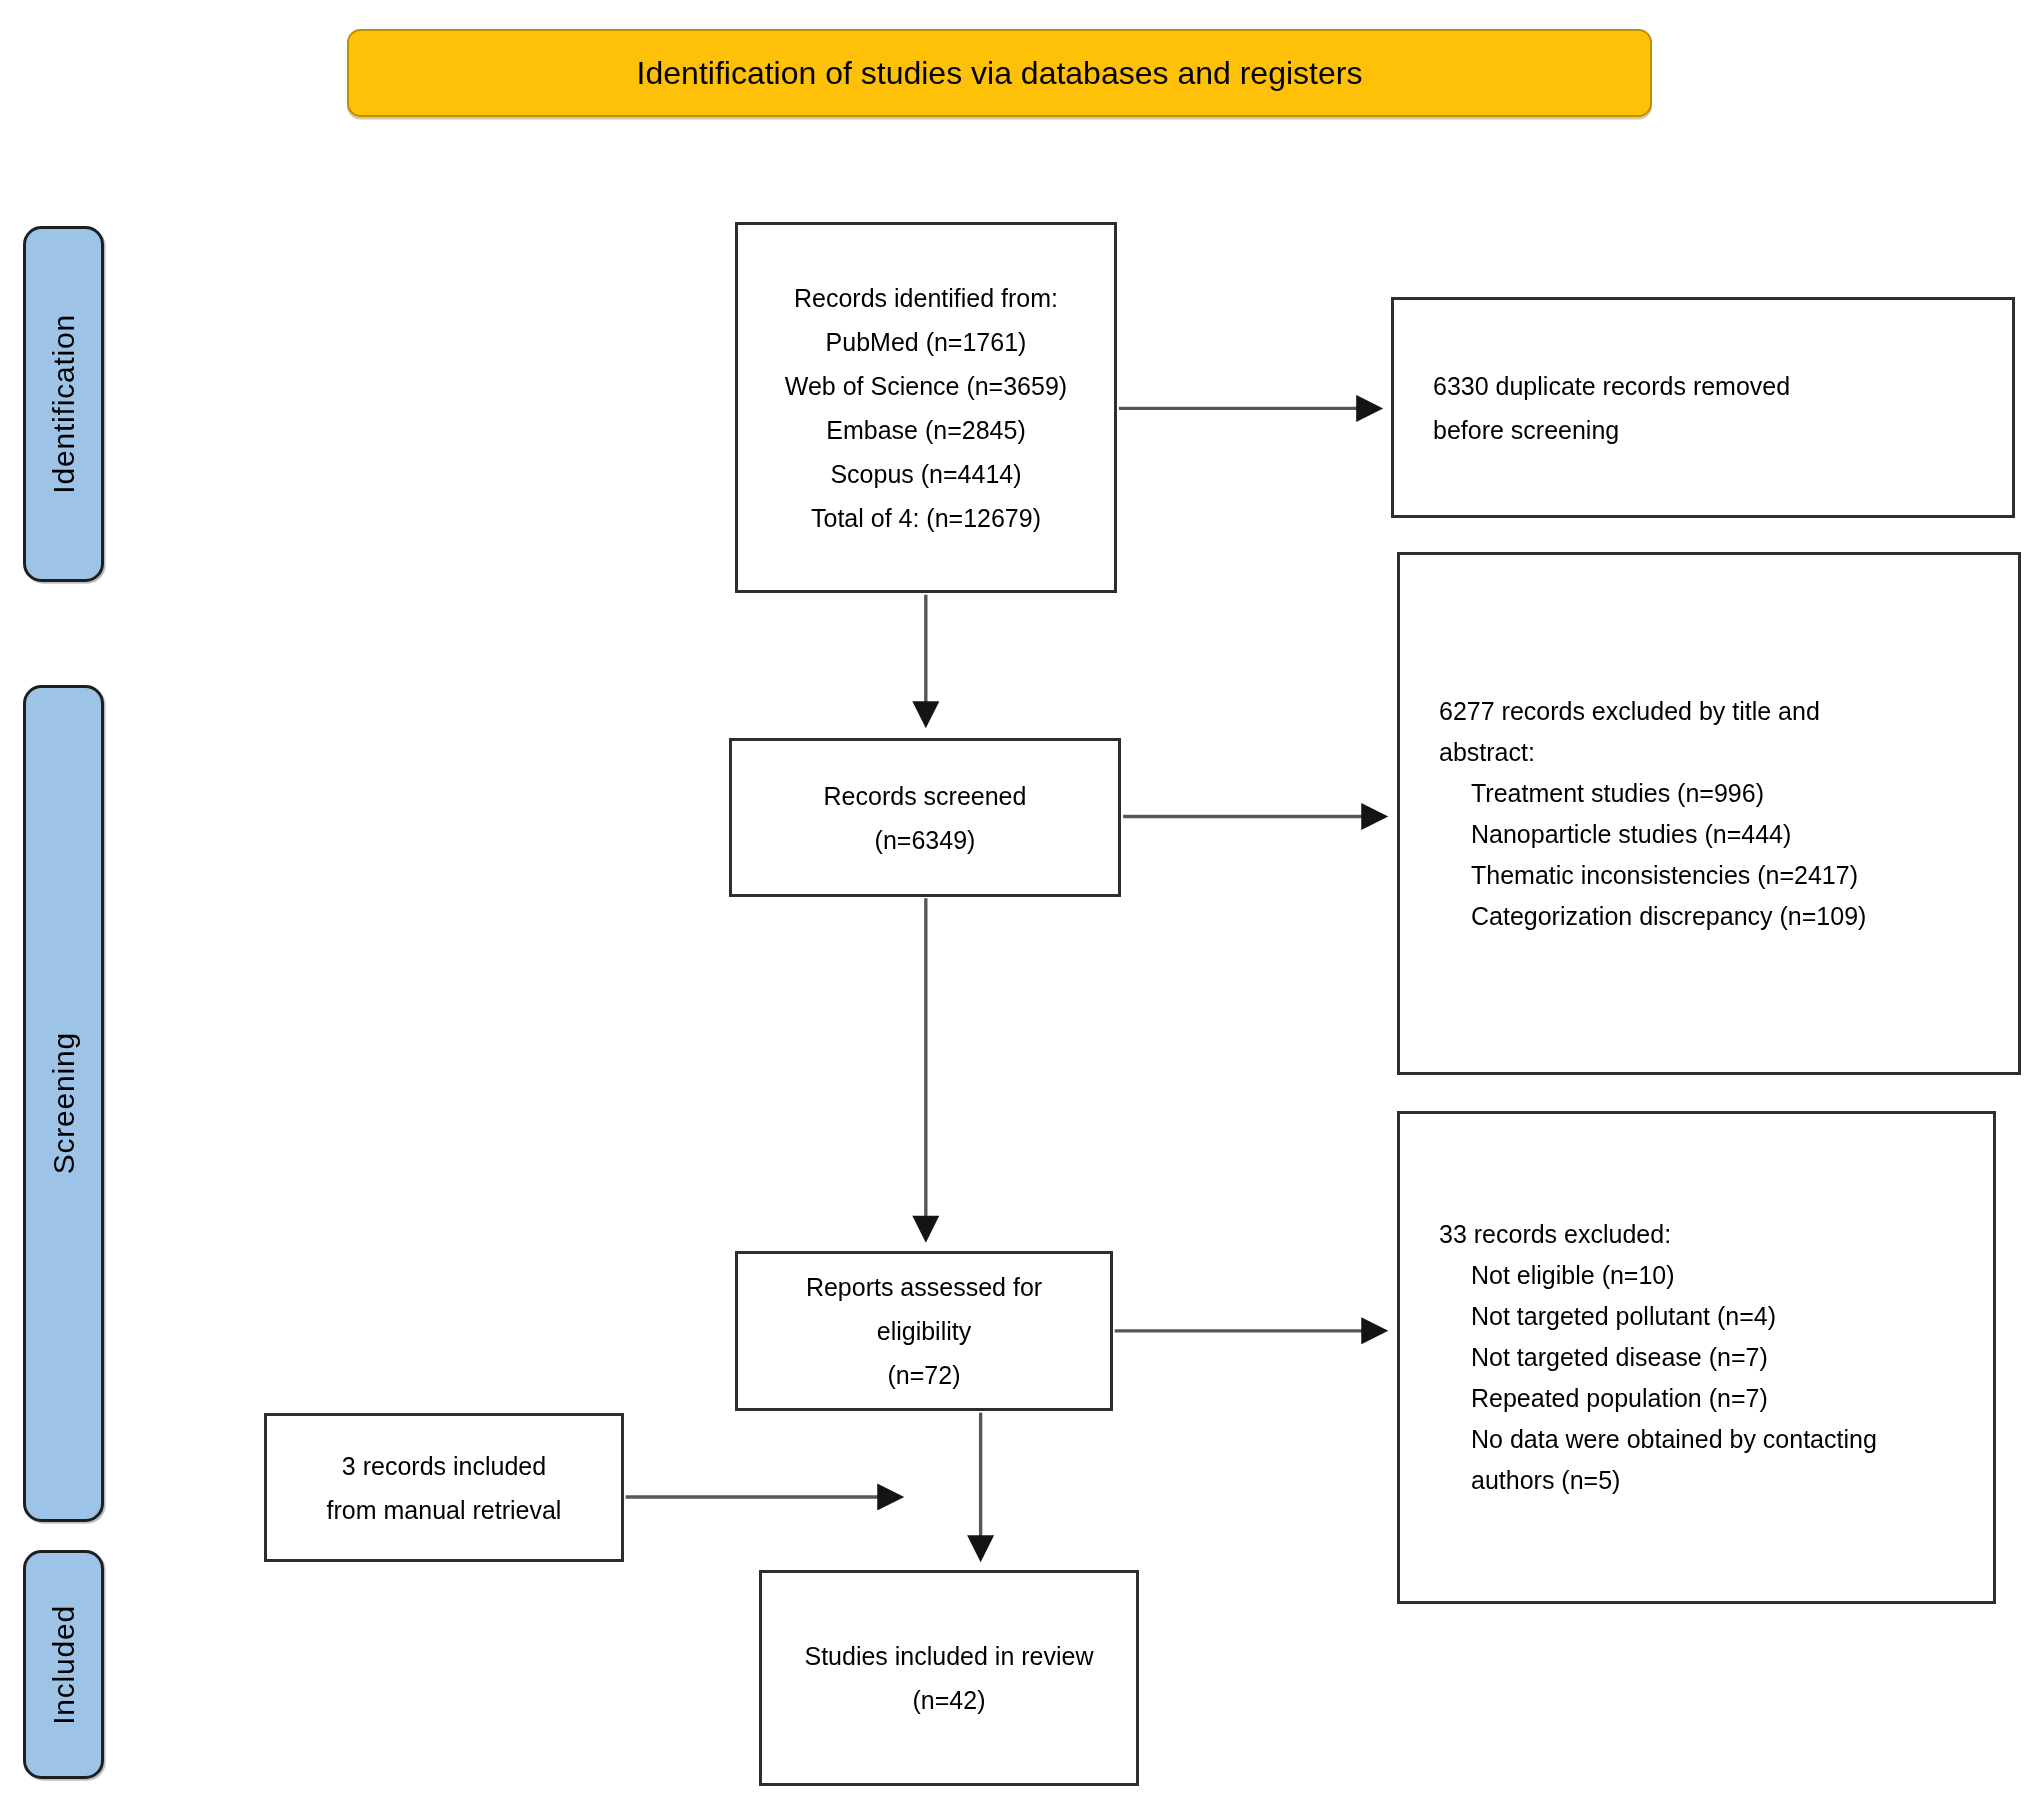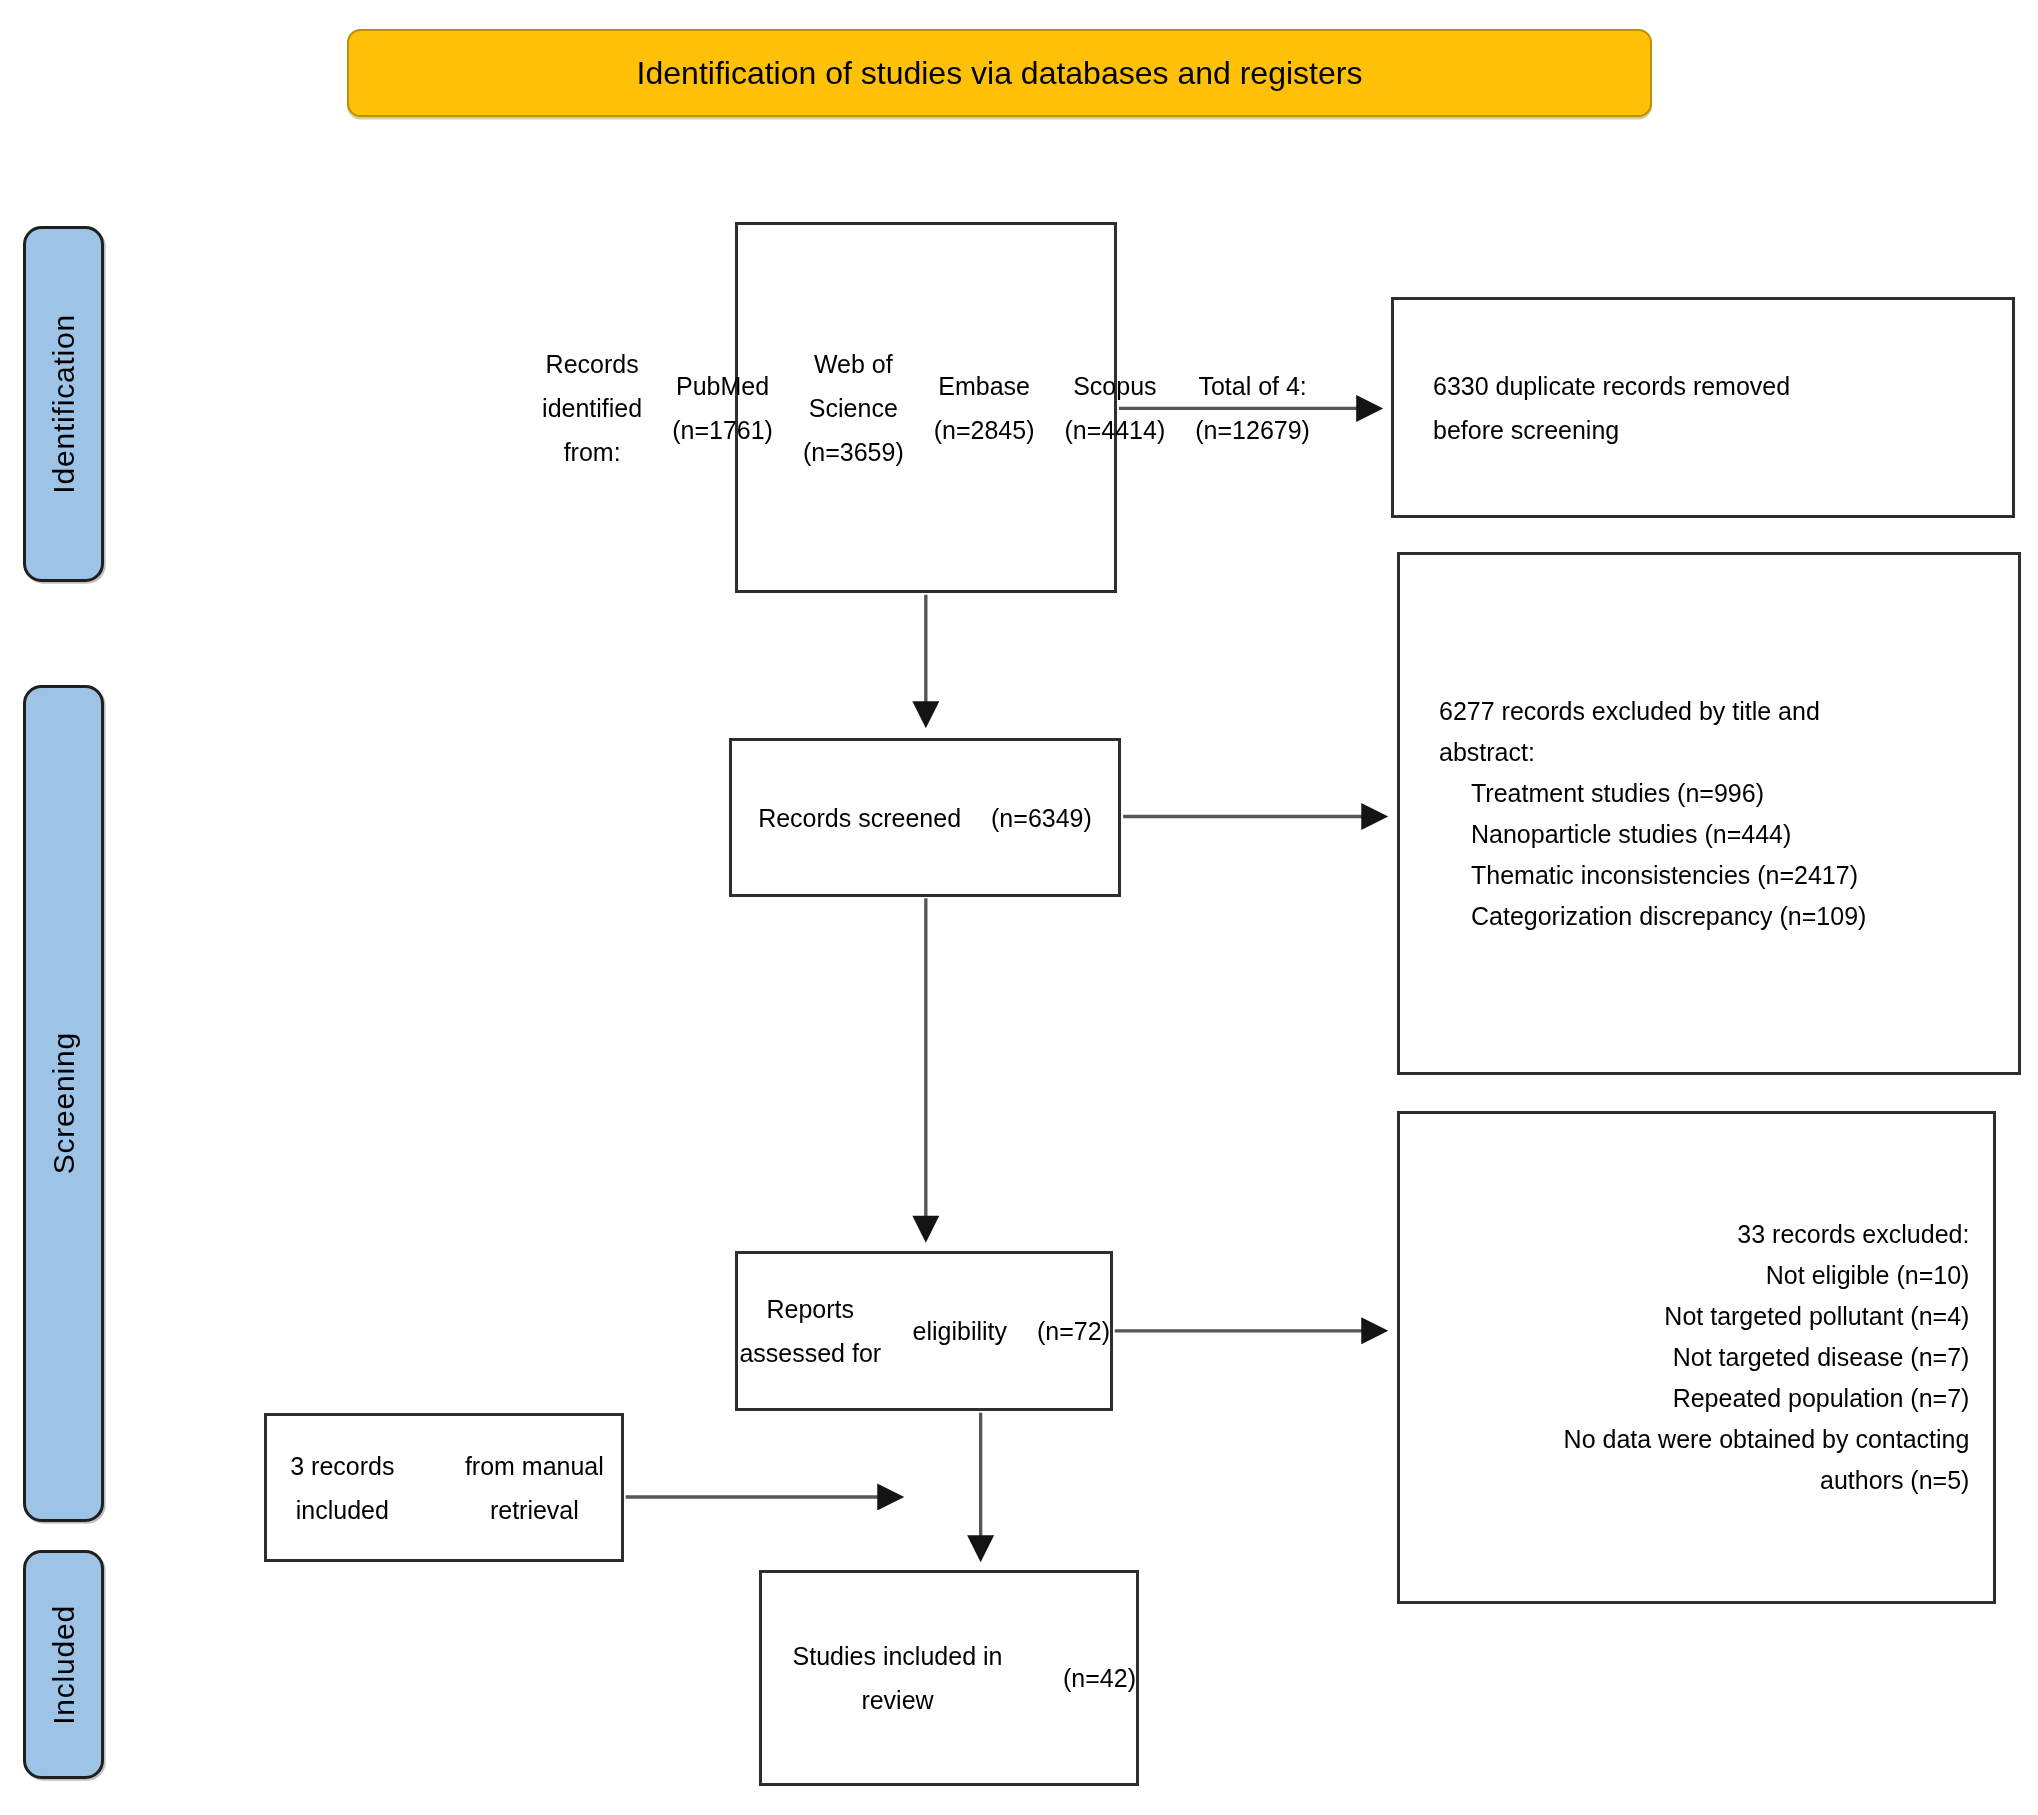--- a/index.html
+++ b/index.html
@@ -51,42 +51,41 @@
   #band-included       { top: 1550px; height: 229px; }
 
   
   .box {
     position: absolute;
     background: #ffffff;
     border: 3.4px solid #2e2e2e;
     font-size: 25px;
   }
   .box.center {
-    display: flex; 
+    display: flex; flex-direction: column;
     align-items: center; justify-content: center;
     text-align: center;
     line-height: 44px;
-    gap: 30px;
   }
   .box.leftalign {
     display: flex; flex-direction: column;
     justify-content: center;
     text-align: left;
     line-height: 41px;
     padding-left: 39px;
     padding-right: 23.6px;
   }
   .box .indent { padding-left: 32px; }
 
   #box-identified      { left: 735px;  top: 222px;  width: 382px; height: 371px; }
   #box-duplicates      { left: 1391px; top: 297px;  width: 624px; height: 221px; line-height: 44px; }
   #box-screened        { left: 729px;  top: 738px;  width: 392px; height: 159px; }
   #box-excluded-title  { left: 1397px; top: 552px;  width: 624px; height: 523px; }
   #box-assessed        { left: 735px;  top: 1251px; width: 378px; height: 160px; }
-  #box-excluded-33     { left: 1397px; top: 1111px; width: 599px; height: 493px; text-align: right; }
+  #box-excluded-33     { left: 1397px; top: 1111px; width: 599px; height: 493px; }
   #box-manual          { left: 264px;  top: 1413px; width: 360px; height: 149px; }
   #box-included-review { left: 735px;  top: 1570px; width: 380px; height: 216px; margin-left: 24px; }
 
   
   #connectors {
     position: absolute;
     left: 0; top: 0;
     width: 2038px; height: 1816px;
     pointer-events: none;
   }

